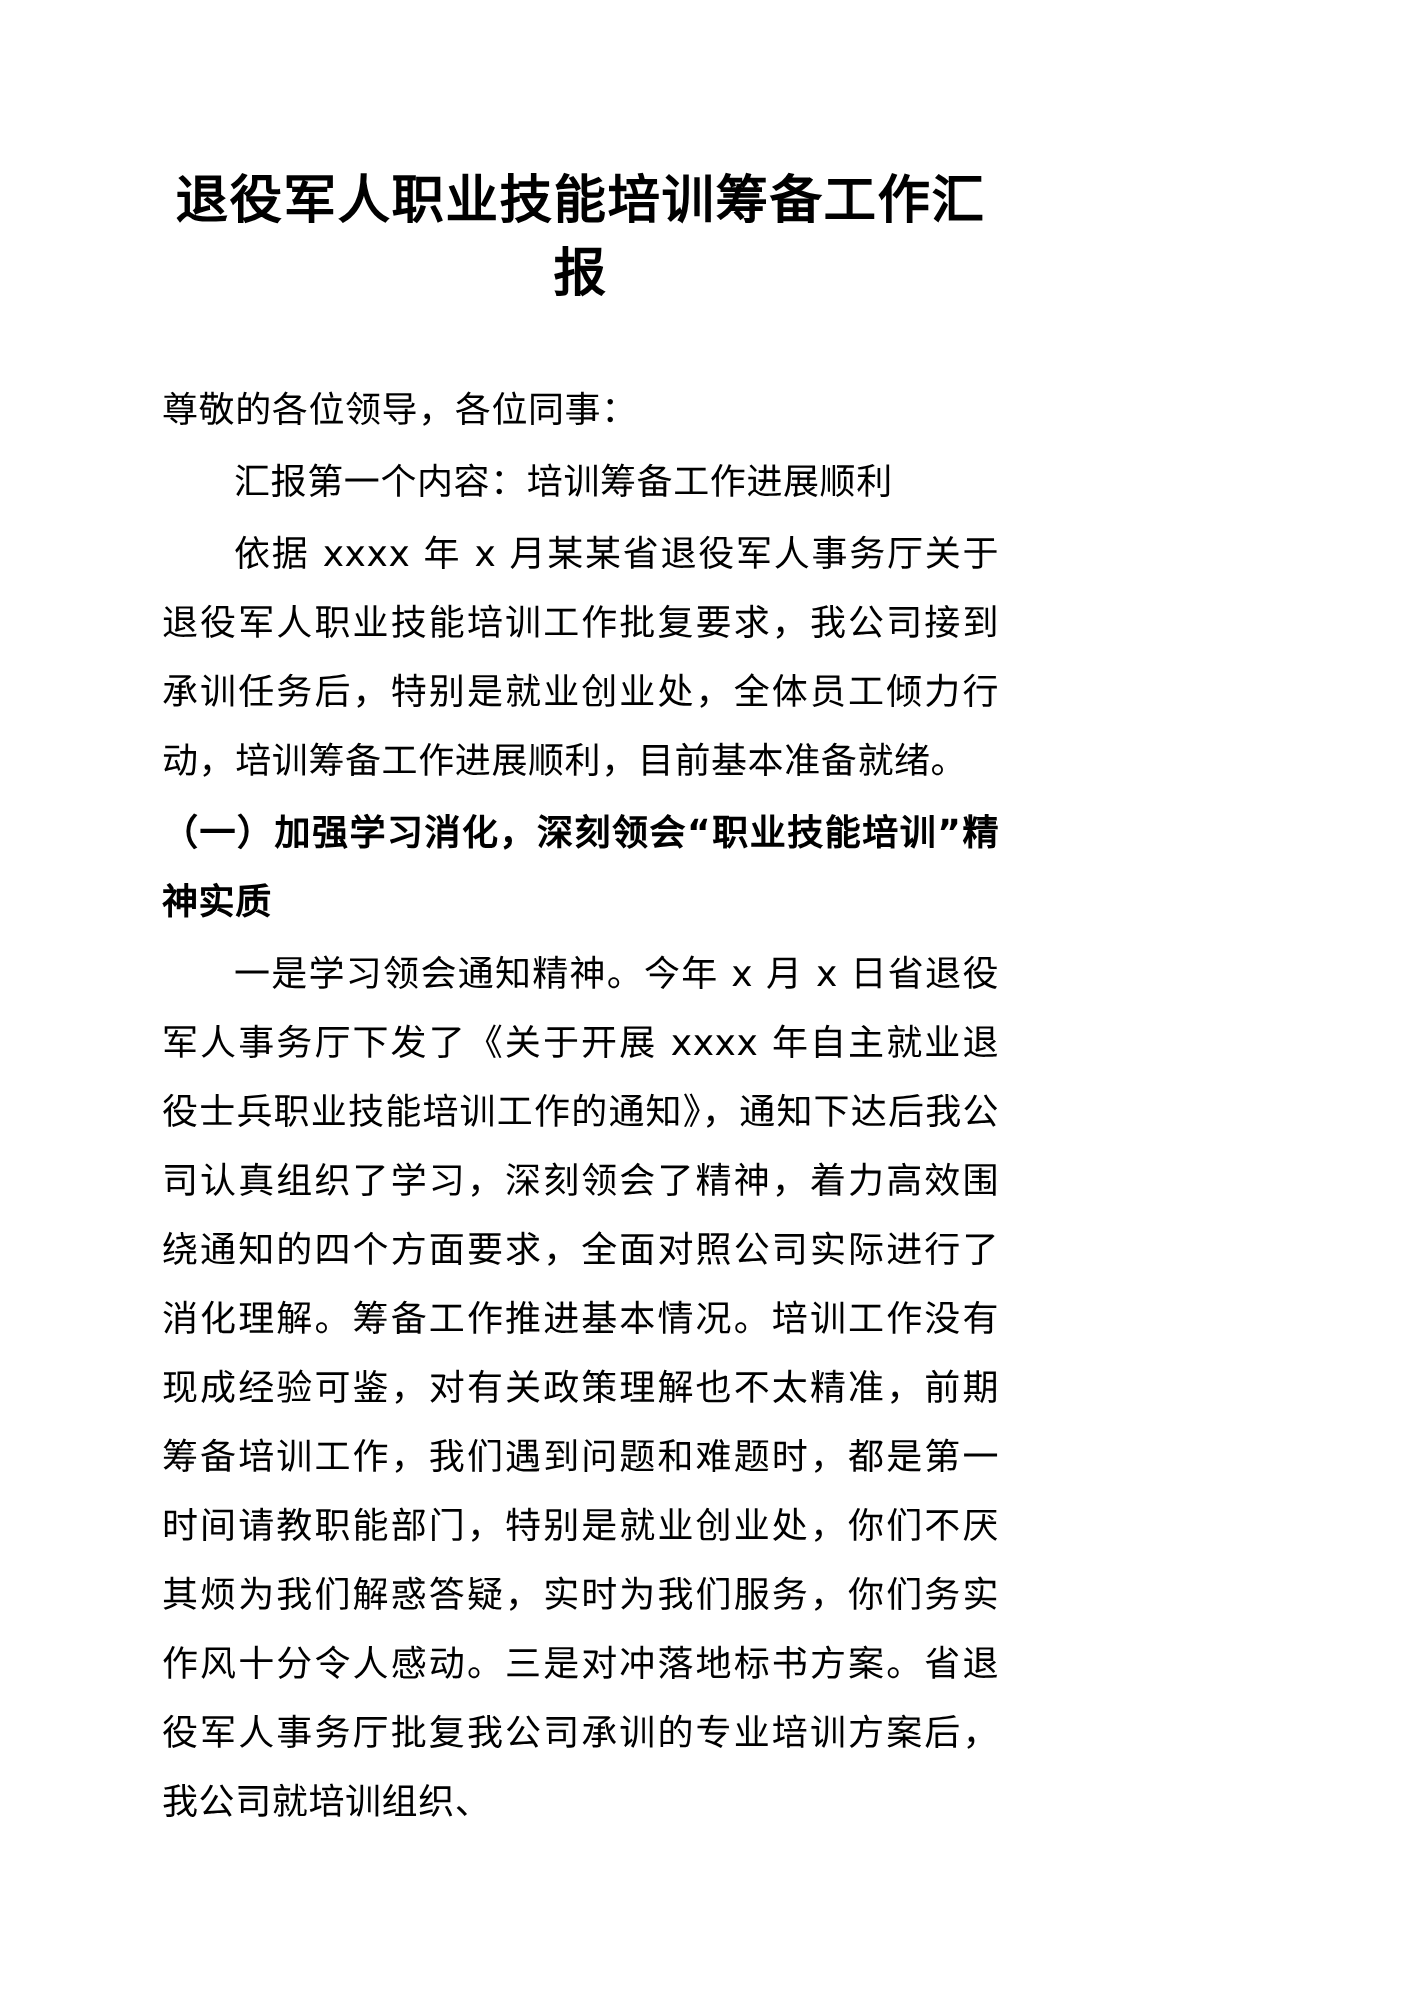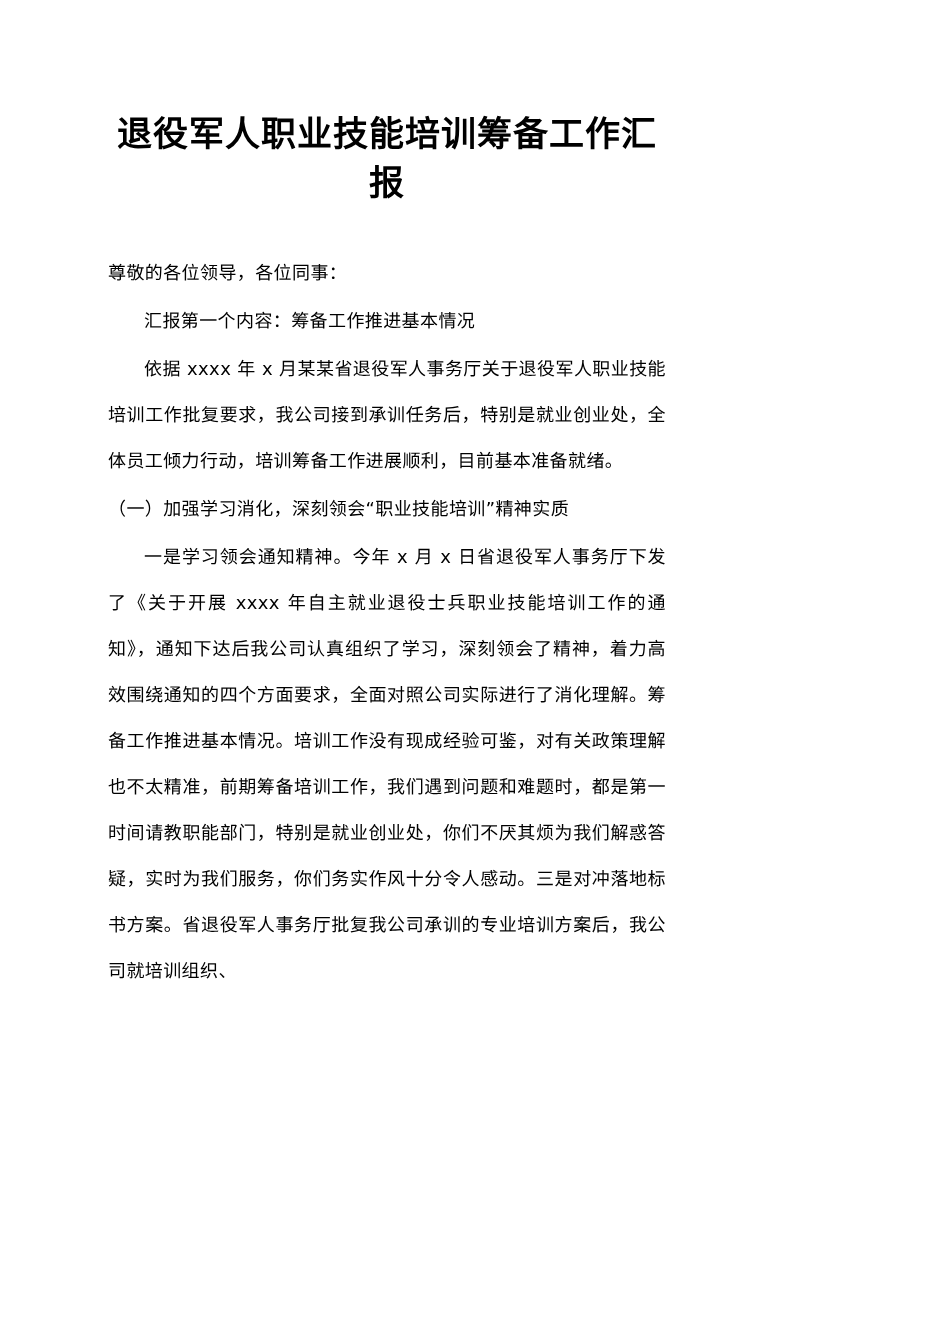--- a/index.html
+++ b/index.html
@@ -25,46 +25,46 @@
   .doc-title {
     text-align: center;
     font-size: 35px;
     font-weight: bold;
     letter-spacing: 1px;
     line-height: 1.4;
     margin: 0 0 42px 0;
     font-family: "DejaVu Sans", "Liberation Sans", sans-serif;
   }
   .para {
-    font-size: 18px;
+    font-size: 24px;
     line-height: 46px;
     text-align: justify;
     text-justify: inter-ideograph;
     margin: 0 0 2px 0;
     letter-spacing: 0.4px;
   }
   .indent {
     text-indent: 2em;
   }
   .noindent {
     text-indent: 0;
   }
   .bold {
-    font-weight: normal;
+    font-weight: bold;
   }
 </style>
 </head>
 <body>
 
 <div class="page">
   <h1 class="doc-title">退役军人职业技能培训筹备工作汇报</h1>
 
   <p class="para noindent">尊敬的各位领导，各位同事：</p>
 
 
-  <p class="para indent">汇报第一个内容：筹备工作推进基本情况</p>
+  <p class="para indent">汇报第一个内容：培训筹备工作进展顺利</p>
 
   <p class="para indent">依据 xxxx 年 x 月某某省退役军人事务厅关于退役军人职业技能培训工作批复要求，我公司接到承训任务后，特别是就业创业处，全体员工倾力行动，培训筹备工作进展顺利，目前基本准备就绪。</p>
 
   <p class="para noindent bold">（一）加强学习消化，深刻领会“职业技能培训”精神实质</p>
 
   <p class="para indent">一是学习领会通知精神。今年 x 月 x 日省退役军人事务厅下发了《关于开展 xxxx 年自主就业退役士兵职业技能培训工作的通知》，通知下达后我公司认真组织了学习，深刻领会了精神，着力高效围绕通知的四个方面要求，全面对照公司实际进行了消化理解。筹备工作推进基本情况。培训工作没有现成经验可鉴，对有关政策理解也不太精准，前期筹备培训工作，我们遇到问题和难题时，都是第一时间请教职能部门，特别是就业创业处，你们不厌其烦为我们解惑答疑，实时为我们服务，你们务实作风十分令人感动。三是对冲落地标书方案。省退役军人事务厅批复我公司承训的专业培训方案后，我公司就培训组织、</p>
 </div>
 
 </body></html>

